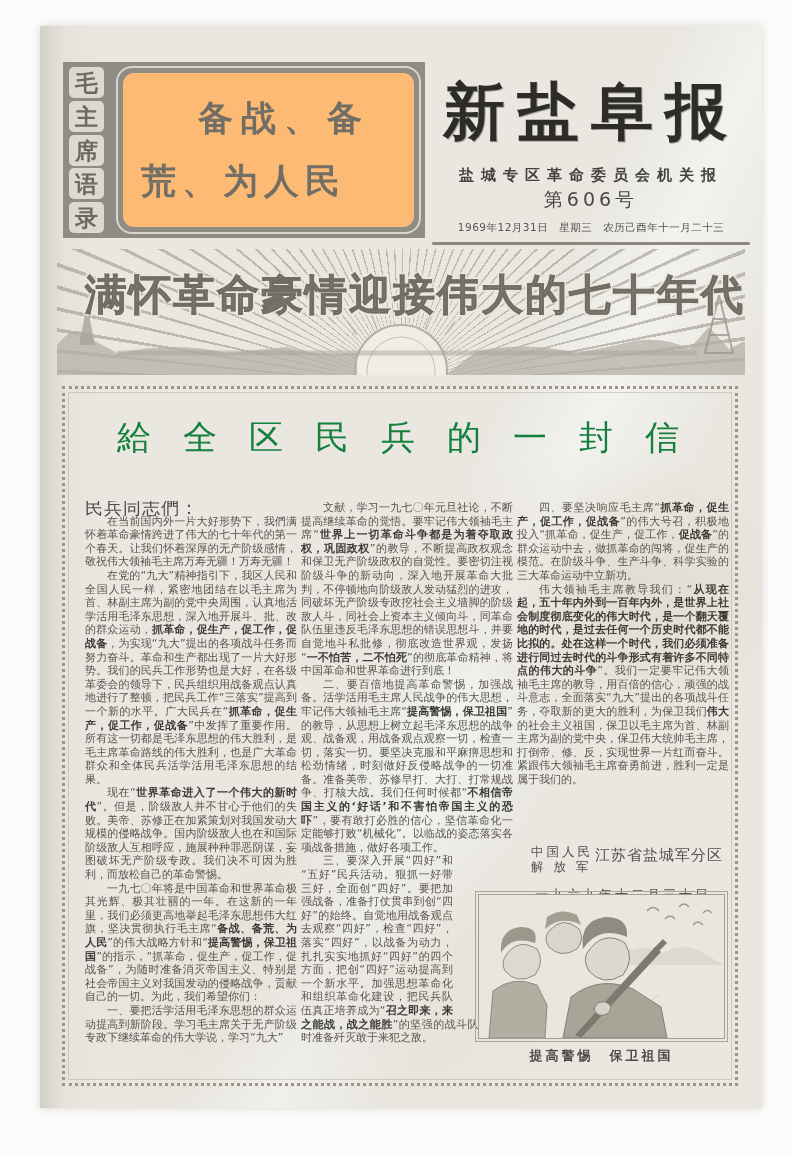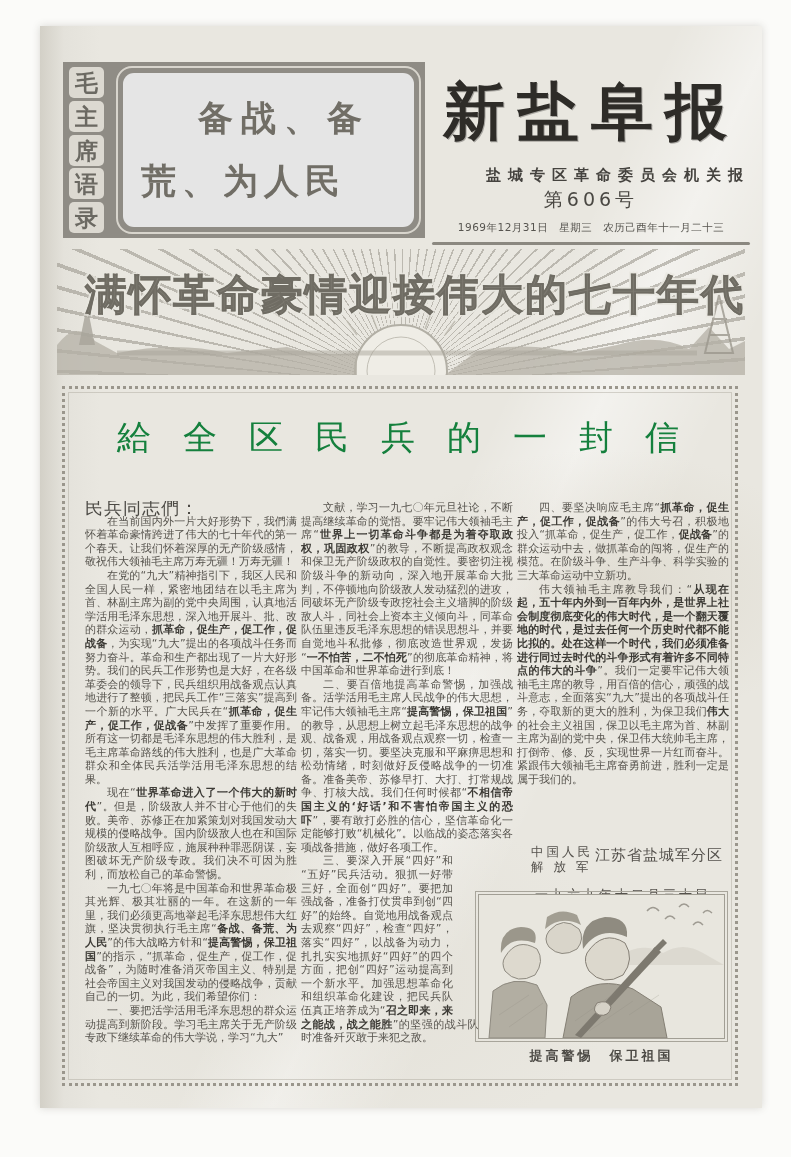--- a/index.html
+++ b/index.html
@@ -13,28 +13,28 @@
       radial-gradient(ellipse 320px 200px at 78% 52%,rgba(200,192,172,.30),transparent 70%),
       radial-gradient(ellipse 420px 260px at 40% 88%,rgba(208,203,188,.22),transparent 70%),
       linear-gradient(115deg,transparent 52%,rgba(255,255,255,.45) 60%,transparent 70%);}
   
   .quote-lockup{position:absolute;left:63px;top:62px;width:362px;height:176px;background:#8f8c85;
                 display:flex;padding:4px;box-sizing:border-box;}
   .quote-side{width:40px;display:flex;flex-direction:column;justify-content:space-between;padding:1px 0 1px 2px;}
   .tile{width:35px;height:31px;background:#dcd9d1;border-radius:5px;color:#6b6962;font-weight:700;
         font-size:23px;line-height:31px;text-align:center;font-family:"DejaVu Serif","Liberation Serif",serif;}
   .quote-box{flex:1;margin-left:7px;border:2px solid #d8d5cd;border-radius:16px;position:relative;background:#8f8c85;}
-  .quote-box-inner{position:absolute;inset:5px;background:#e5e5e5;border-radius:11px;padding:22px 14px 0 14px;
+  .quote-box-inner{position:absolute;inset:5px;background:#fdba74;border-radius:11px;padding:22px 14px 0 14px;
                    font-family:"DejaVu Serif","Liberation Serif",serif;color:#716e66;font-weight:700;}
   .ql1{text-align:right;padding-right:30px;font-size:35px;letter-spacing:8px;}
   .ql2{text-align:left;padding-left:4px;font-size:35px;letter-spacing:6px;margin-top:16px;}
   .mast-right{position:absolute;left:432px;top:66px;width:318px;text-align:center;color:#2f2d29;}
   .paper-title{font-size:62px;font-weight:900;letter-spacing:12px;line-height:92px;white-space:nowrap;
                color:#2e2c28;text-shadow:1px 1px 0 rgba(46,44,40,.35);}
-  .paper-subtitle{font-size:15px;font-weight:700;letter-spacing:7px;color:#45433f;margin-top:8px;white-space:nowrap;text-align:right;}
+  .paper-subtitle{font-size:15px;font-weight:700;letter-spacing:7px;color:#45433f;margin-top:8px;white-space:nowrap;}
   .issue-no{font-size:19px;letter-spacing:4px;color:#4a4843;margin-top:2px;}
   .date-line{font-size:10.5px;letter-spacing:.5px;color:#56544f;margin-top:8px;white-space:nowrap;}
   .mast-rule{height:3px;background:#8b8880;margin-top:7px;border-radius:2px;}
   
   .banner{position:absolute;left:57px;top:249px;width:688px;height:126px;overflow:hidden;}
   .banner-rays{position:absolute;inset:0;background:
       repeating-conic-gradient(from 255deg at 50% 108%,rgba(150,146,136,.55) 0deg .6deg,rgba(0,0,0,0) .6deg 3.4deg);}
   .banner svg{position:absolute;left:0;top:0;}
   .banner-headline{position:absolute;left:0;right:0;top:18px;text-align:right;font-size:42px;font-weight:900;
       letter-spacing:2px;white-space:nowrap;color:#7b786f;-webkit-text-stroke:.6px #6f6c63;

